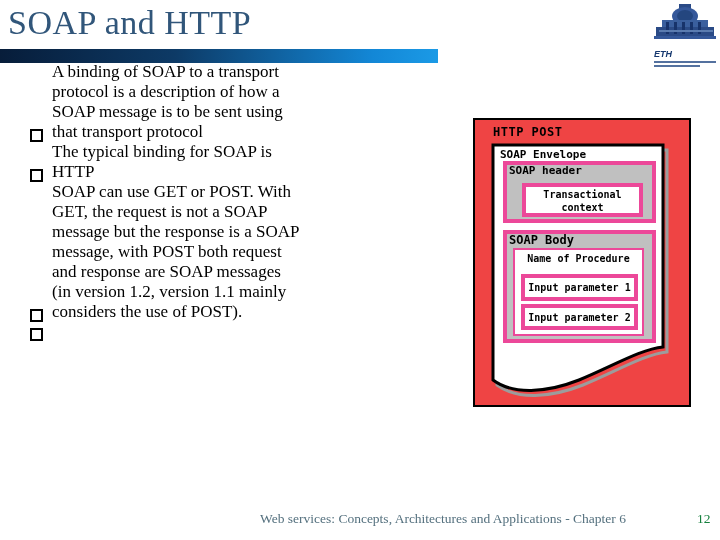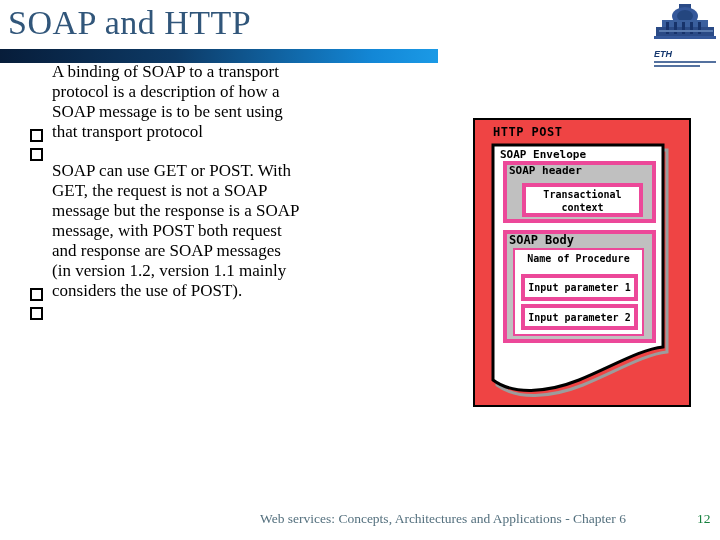--- a/index.html
+++ b/index.html
@@ -113,20 +113,22 @@
 <div class="bullets">
   <div class="bullet">
     <span class="marker"></span>
     <span class="bullet-text">A binding of SOAP to a transport
 protocol is a description of how a
 SOAP message is to be sent using
 that transport protocol</span>
   </div>
   <div class="bullet">
     <span class="marker"></span>
+    <span class="bullet-text">The typical binding for SOAP is
+HTTP</span>
   </div>
   <div class="bullet">
     <span class="marker"></span>
     <span class="bullet-text">SOAP can use GET or POST. With
 GET, the request is not a SOAP
 message but the response is a SOAP
 message, with POST both request
 and response are SOAP messages
 (in version 1.2, version 1.1 mainly
 considers the use of POST).</span>

